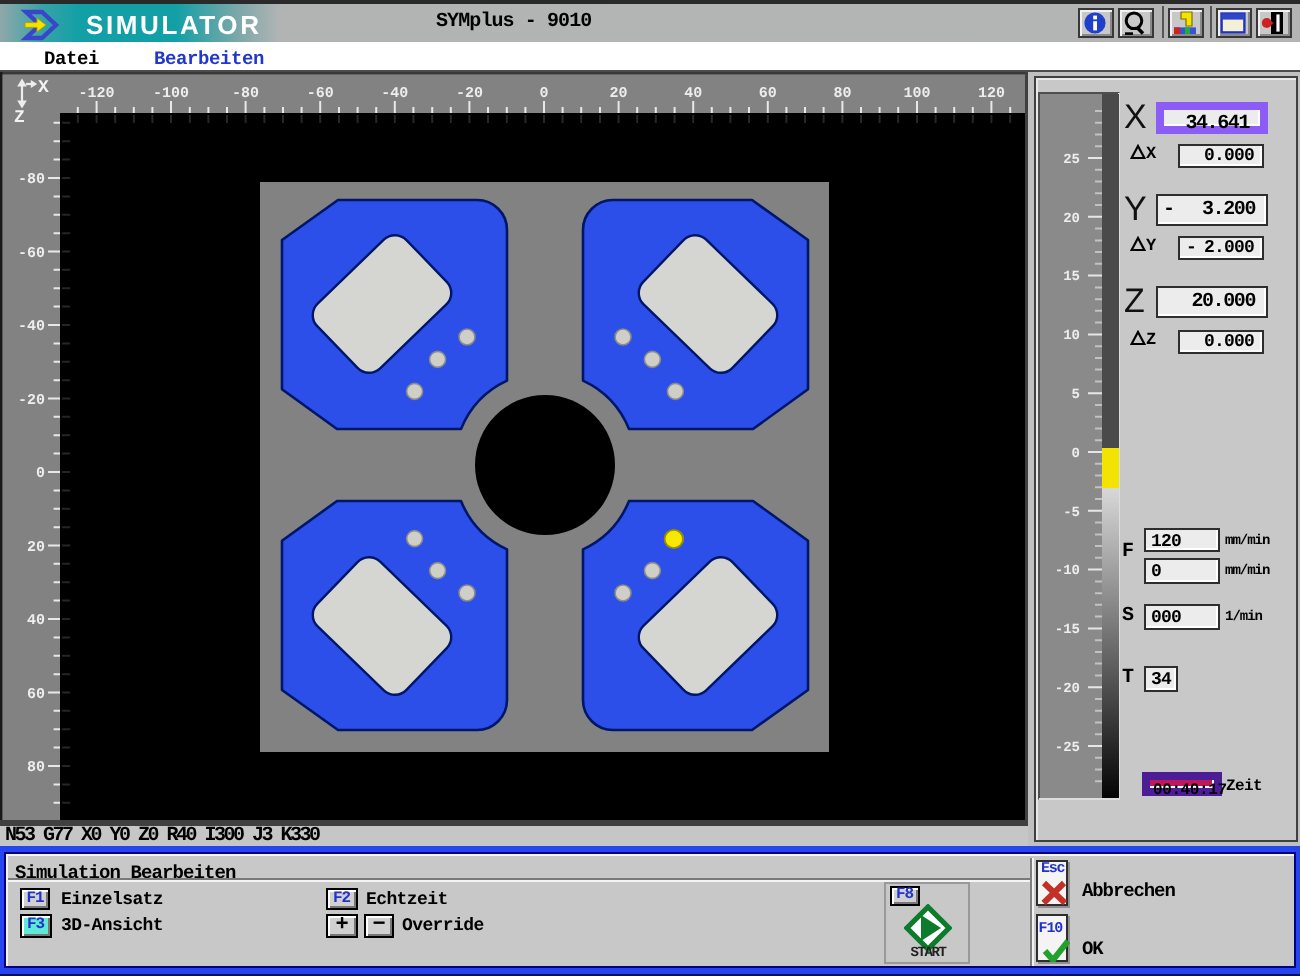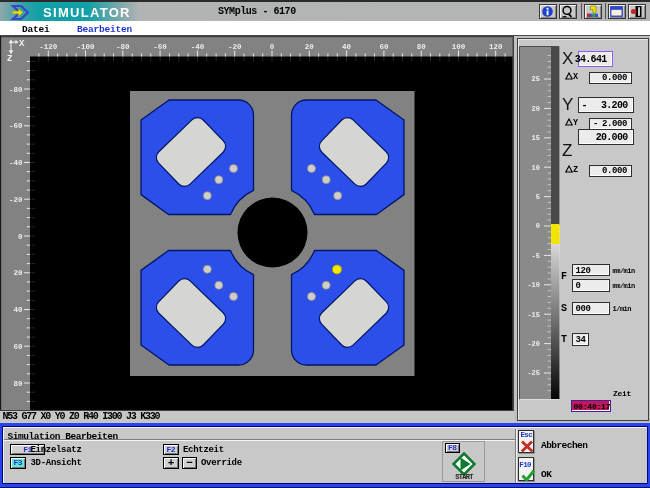--- a/index.html
+++ b/index.html
@@ -1,20 +1,20 @@
 <!DOCTYPE html>
 <html><head><meta charset="utf-8"><style>html,body{margin:0;padding:0}body{width:650px;height:488px;background:#c0c0c0;position:relative;overflow:hidden;font-family:'Liberation Mono', monospace}*{box-sizing:border-box}</style></head><body>
 <div style="position:absolute;left:0;top:0;width:650px;height:2px;background:#2a2a2a"></div>
 <div style="position:absolute;left:0;top:2px;width:650px;height:18.5px;background:linear-gradient(to right,#8fa8aa 0px,#35a2a8 22px,#12a0a6 40px,#12a0a6 88px,#7fa8aa 120px,#b2b4b4 140px,#b4b4b4 100%)"></div>
 <svg width="22" height="17" style="position:absolute;left:9px;top:3.5px">
     <path d="M4 2h8l7 6.5L12 15H4l7-6.5z" fill="none" stroke="#3946c8" stroke-width="2.2" stroke-linejoin="miter"></path>
     <path d="M3.5 7.3h6V5l4.5 3.5L9.5 12V9.7h-6z" fill="#f2e400" stroke="#b0a000" stroke-width="0.5"></path>
   </svg>
 <div style="position:absolute;left:43px;top:4.5px;font:bold 13px 'Liberation Sans', sans-serif;letter-spacing:1.3px;color:#fff">SIMULATOR</div>
-<div style="position:absolute;left:218px;top:5.5px;font:bold 10px 'Liberation Mono', monospace;letter-spacing:-0.45px;color:#000">SYMplus - 6170</div>
+<div style="position:absolute;left:218px;top:5.5px;font:bold 10px 'Liberation Mono', monospace;letter-spacing:-0.45px;color:#000">SYMplus - 9010</div>
 <div style="position:absolute;left:538.5px;top:3.5px;width:18px;height:15.5px;background:#c8c8c8;border:1px solid #383838;box-shadow:inset 1px 1px 0 #f2f2f2,inset -1px -1px 0 #8a8a8a;display:flex;align-items:center;justify-content:center">
     <svg width="13" height="13">
       <circle cx="6.5" cy="6.5" r="5.3" fill="#2040cc"></circle>
       <rect x="5.6" y="2.8" width="1.9" height="1.9" fill="#fff"></rect>
       <rect x="5.6" y="5.6" width="1.9" height="4.6" fill="#fff"></rect>
     </svg>
   </div>
 <div style="position:absolute;left:558.5px;top:3.5px;width:18px;height:15.5px;background:#c8c8c8;border:1px solid #383838;box-shadow:inset 1px 1px 0 #f2f2f2,inset -1px -1px 0 #8a8a8a;display:flex;align-items:center;justify-content:center">
     <svg width="13" height="13">
       <circle cx="6" cy="5.4" r="3.9" fill="none" stroke="#000" stroke-width="1.5"></circle>
@@ -118,21 +118,21 @@
     <circle cx="337.7" cy="159.7" r="4" fill="#cfcfc8" stroke="#8a8a8a" stroke-width="0.8"></circle>
     <circle cx="233.5" cy="260.5" r="4" fill="#cfcfc8" stroke="#8a8a8a" stroke-width="0.8"></circle>
     <circle cx="218.8" cy="249.3" r="4" fill="#cfcfc8" stroke="#8a8a8a" stroke-width="0.8"></circle>
     <circle cx="207.3" cy="233.3" r="4" fill="#cfcfc8" stroke="#8a8a8a" stroke-width="0.8"></circle>
     <circle cx="311.5" cy="260.5" r="4" fill="#cfcfc8" stroke="#8a8a8a" stroke-width="0.8"></circle>
     <circle cx="326.2" cy="249.3" r="4" fill="#cfcfc8" stroke="#8a8a8a" stroke-width="0.8"></circle>
     <circle cx="337.7" cy="233.3" r="4" fill="#cfcfc8" stroke="#8a8a8a" stroke-width="0.8"></circle>
     <circle cx="336.9" cy="233.5" r="4.6" fill="#f6e800" stroke="#988c00" stroke-width="0.9"></circle>
     <circle cx="272.5" cy="196.5" r="35" fill="#000"></circle>
   </svg>
-<div style="position:absolute;left:0;top:409.5px;width:514px;height:13px;background:#c6c6c6;border-top:1px solid #404040">
+<div style="position:absolute;left:0;top:409.5px;width:514px;height:13px;background:#c6c6c6;border-top:3px solid #404040">
     <div style="position:absolute;left:2.5px;top:0.5px;font:bold 10px 'Liberation Mono', monospace;letter-spacing:-1.25px;color:#000;white-space:pre">N53 G77 X0 Y0 Z0 R40 I300 J3 K330</div>
   </div>
 <div style="position:absolute;left:517px;top:38px;width:131.5px;height:383px;background:#c8c8c8;border:1px solid #404040;box-shadow:inset 1px 1px 0 #e8e8e8"></div>
 <svg width="41" height="354" style="position:absolute;left:519px;top:46px">
     <rect x="0" y="0" width="41" height="354" fill="#8a8a8a"></rect>
     <path d="M0.5 353.5V0.5H40.5" stroke="#4e4e4e" stroke-width="1" fill="none"></path>
     <path d="M0.5 353.5H40.5V0.5" stroke="#dedede" stroke-width="1" fill="none"></path>
     <rect x="32" y="1" width="8.5" height="178" fill="#4a4a4a"></rect>
     <rect x="32" y="178" width="8.5" height="20" fill="#f2e400"></rect>
     <defs>
@@ -152,21 +152,21 @@
       <text x="21" y="211.8" text-anchor="end">-5</text>
       <text x="21" y="182.4" text-anchor="end">0</text>
       <text x="21" y="153.0" text-anchor="end">5</text>
       <text x="21" y="123.6" text-anchor="end">10</text>
       <text x="21" y="94.2" text-anchor="end">15</text>
       <text x="21" y="64.8" text-anchor="end">20</text>
       <text x="21" y="35.4" text-anchor="end">25</text>
     </g>
   </svg>
 <div style="position:absolute;left:562px;top:49px;font:400 17px 'Liberation Sans', sans-serif;color:#111">X</div>
-<div style="position:absolute;left:577.5px;top:51px;width:35px;height:15.5px;background:#ececec;border:1px solid #8b5cf6;box-shadow:inset -1px -1px 0 #fff;box-sizing:border-box;0">
+<div style="position:absolute;left:577.5px;top:51px;width:56px;height:15.5px;background:#ececec;border:4px solid #8b5cf6;box-shadow:inset -1px -1px 0 #fff;box-sizing:border-box;0">
     <div style="position:absolute;right:5px;top:1.5px;font:bold 10px 'Liberation Mono', monospace;letter-spacing:-0.7px;color:#000">34.641</div>
   </div>
 <div style="position:absolute;left:565px;top:72px;font:bold 8.5px 'Liberation Mono', monospace;color:#000"><svg width="8" height="8" style="vertical-align:-1px">
       <path d="M4 1 7.2 7H0.8z" fill="none" stroke="#000" stroke-width="1.1"></path>
     </svg>X</div>
 <div style="position:absolute;left:589px;top:71.5px;width:43px;height:12px;background:#ececec;border:1px solid #2e2e2e;box-shadow:inset -1px -1px 0 #fff;box-sizing:border-box;0">
     <div style="position:absolute;right:4px;top:0.5px;font:bold 9px 'Liberation Mono', monospace;letter-spacing:-0.4px;color:#000">0.000</div>
   </div>
 <div style="position:absolute;left:562px;top:95px;font:400 17px 'Liberation Sans', sans-serif;color:#111">Y</div>
 <div style="position:absolute;left:577.5px;top:97px;width:56px;height:15.5px;background:#ececec;border:1px solid #2e2e2e;box-shadow:inset -1px -1px 0 #fff;box-sizing:border-box;0">
@@ -174,21 +174,21 @@
     <div style="position:absolute;right:5px;top:1.5px;font:bold 10px 'Liberation Mono', monospace;letter-spacing:-0.7px;color:#000">3.200</div>
   </div>
 <div style="position:absolute;left:565px;top:118px;font:bold 8.5px 'Liberation Mono', monospace;color:#000"><svg width="8" height="8" style="vertical-align:-1px">
       <path d="M4 1 7.2 7H0.8z" fill="none" stroke="#000" stroke-width="1.1"></path>
     </svg>Y</div>
 <div style="position:absolute;left:589px;top:117.5px;width:43px;height:12px;background:#ececec;border:1px solid #2e2e2e;box-shadow:inset -1px -1px 0 #fff;box-sizing:border-box;0">
     <div style="position:absolute;left:3px;top:0.5px;font:bold 9px 'Liberation Mono', monospace;color:#000">-</div>
     <div style="position:absolute;right:4px;top:0.5px;font:bold 9px 'Liberation Mono', monospace;letter-spacing:-0.4px;color:#000">2.000</div>
   </div>
 <div style="position:absolute;left:562px;top:141px;font:400 17px 'Liberation Sans', sans-serif;color:#111">Z</div>
-<div style="position:absolute;left:577.5px;top:129px;width:56px;height:15.5px;background:#ececec;border:1px solid #2e2e2e;box-shadow:inset -1px -1px 0 #fff;box-sizing:border-box;0">
+<div style="position:absolute;left:577.5px;top:143px;width:56px;height:15.5px;background:#ececec;border:1px solid #2e2e2e;box-shadow:inset -1px -1px 0 #fff;box-sizing:border-box;0">
     <div style="position:absolute;right:5px;top:1.5px;font:bold 10px 'Liberation Mono', monospace;letter-spacing:-0.7px;color:#000">20.000</div>
   </div>
 <div style="position:absolute;left:565px;top:165px;font:bold 8.5px 'Liberation Mono', monospace;color:#000"><svg width="8" height="8" style="vertical-align:-1px">
       <path d="M4 1 7.2 7H0.8z" fill="none" stroke="#000" stroke-width="1.1"></path>
     </svg>Z</div>
 <div style="position:absolute;left:589px;top:164.5px;width:43px;height:12px;background:#ececec;border:1px solid #2e2e2e;box-shadow:inset -1px -1px 0 #fff;box-sizing:border-box;0">
     <div style="position:absolute;right:4px;top:0.5px;font:bold 9px 'Liberation Mono', monospace;letter-spacing:-0.4px;color:#000">0.000</div>
   </div>
 <div style="position:absolute;left:561px;top:271px;font:bold 10px 'Liberation Mono', monospace;color:#000">F</div>
 <div style="position:absolute;left:571.5px;top:263.5px;width:38.5px;height:12.5px;background:#ececec;border:1px solid #2e2e2e;box-shadow:inset -1px -1px 0 #fff;box-sizing:border-box;0">
@@ -201,31 +201,31 @@
 <div style="position:absolute;left:612.5px;top:282px;font:bold 7px 'Liberation Mono', monospace;letter-spacing:-0.5px;color:#000">mm/min</div>
 <div style="position:absolute;left:561px;top:303px;font:bold 10px 'Liberation Mono', monospace;color:#000">S</div>
 <div style="position:absolute;left:571.5px;top:302px;width:38.5px;height:12.5px;background:#ececec;border:1px solid #2e2e2e;box-shadow:inset -1px -1px 0 #fff;box-sizing:border-box;0">
     <div style="position:absolute;left:3px;top:1px;font:bold 9px 'Liberation Mono', monospace;letter-spacing:-0.4px;color:#000">000</div>
   </div>
 <div style="position:absolute;left:612.5px;top:305px;font:bold 7px 'Liberation Mono', monospace;letter-spacing:-0.5px;color:#000">1/min</div>
 <div style="position:absolute;left:561px;top:334px;font:bold 10px 'Liberation Mono', monospace;color:#000">T</div>
 <div style="position:absolute;left:571.5px;top:333px;width:17px;height:12.5px;background:#ececec;border:1px solid #2e2e2e;box-shadow:inset -1px -1px 0 #fff;box-sizing:border-box;0">
     <div style="position:absolute;left:3px;top:1px;font:bold 9px 'Liberation Mono', monospace;letter-spacing:-0.4px;color:#000">34</div>
   </div>
-<div style="position:absolute;left:570.5px;top:400px;width:40px;height:11.5px;background:#be185d;border:1px solid #4c1d95;box-shadow:inset -1px -1px 0 #fff;box-sizing:border-box;0">
+<div style="position:absolute;left:570.5px;top:386px;width:40px;height:11.5px;background:#be185d;border:4px solid #4c1d95;box-shadow:inset -1px -1px 0 #fff;box-sizing:border-box;0">
     <div style="position:absolute;left:2px;top:0.5px;font:bold 8px 'Liberation Mono', monospace;letter-spacing:-0.2px;color:#000">00:40:17</div>
   </div>
 <div style="position:absolute;left:613px;top:389px;font:bold 8px 'Liberation Mono', monospace;letter-spacing:-0.3px;color:#000">Zeit</div>
 <div style="position:absolute;left:0px;top:423.4px;width:650px;height:64.6px;background:#2745ee"></div>
 <div style="position:absolute;left:1.6px;top:426.3px;width:646.8px;height:58.2px;background:#c8c8c8;border:1.2px solid #000080;box-shadow:inset 1px 1px 0 #f4f4f4"></div>
 <div style="position:absolute;left:0;top:487.3px;width:650px;height:0.7px;background:#001060"></div>
 <div style="position:absolute;left:7.5px;top:430.5px;font:bold 9.5px 'Liberation Mono', monospace;letter-spacing:-0.45px;color:#000">Simulation Bearbeiten</div>
 <div style="position:absolute;left:4px;top:439.3px;width:510.6px;height:1px;background:#7a7a7a"></div>
 <div style="position:absolute;left:4px;top:440.3px;width:510.6px;height:1px;background:#f4f4f4"></div>
-<div style="position:absolute;left:10px;top:443.5px;width:35px;height:11.5px;background:#d0d0d0;border:1px solid #000;box-shadow:inset 1px 1px 0 #fff,inset -1px -1px 0 #777;color:#2233cc;font:bold 8px 'Liberation Mono', monospace;letter-spacing:-0.6px;display:flex;align-items:center;justify-content:center">F1</div>
+<div style="position:absolute;left:10px;top:443.5px;width:15px;height:11.5px;background:#d0d0d0;border:1px solid #000;box-shadow:inset 1px 1px 0 #fff,inset -1px -1px 0 #777;color:#2233cc;font:bold 8px 'Liberation Mono', monospace;letter-spacing:-0.6px;display:flex;align-items:center;justify-content:center">F1</div>
 <div style="position:absolute;left:30.5px;top:444.5px;font:bold 9px 'Liberation Mono', monospace;letter-spacing:-0.3px;color:#000">Einzelsatz</div>
 <div style="position:absolute;left:10px;top:457px;width:15.5px;height:11.5px;background:#5eead4;border:1px solid #000;box-shadow:inset 1px 1px 0 #fff,inset -1px -1px 0 #777;color:#2233cc;font:bold 8px 'Liberation Mono', monospace;letter-spacing:-0.6px;display:flex;align-items:center;justify-content:center">F3</div>
 <div style="position:absolute;left:30.5px;top:458px;font:bold 9px 'Liberation Mono', monospace;letter-spacing:-0.3px;color:#000">3D-Ansicht</div>
 <div style="position:absolute;left:163px;top:443.5px;width:15.5px;height:11.5px;background:#d0d0d0;border:1px solid #000;box-shadow:inset 1px 1px 0 #fff,inset -1px -1px 0 #777;color:#2233cc;font:bold 8px 'Liberation Mono', monospace;letter-spacing:-0.6px;display:flex;align-items:center;justify-content:center">F2</div>
 <div style="position:absolute;left:183px;top:444.5px;font:bold 9px 'Liberation Mono', monospace;letter-spacing:-0.3px;color:#000">Echtzeit</div>
 <div style="position:absolute;left:163px;top:457px;width:15.5px;height:11.5px;background:#d0d0d0;border:1px solid #000;box-shadow:inset 1px 1px 0 #fff,inset -1px -1px 0 #777;color:#000;font:bold 11px 'Liberation Mono', monospace;letter-spacing:-0.6px;display:flex;align-items:center;justify-content:center">+</div>
 <div style="position:absolute;left:181.5px;top:457px;width:15.5px;height:11.5px;background:#d0d0d0;border:1px solid #000;box-shadow:inset 1px 1px 0 #fff,inset -1px -1px 0 #777;color:#000;font:bold 11px 'Liberation Mono', monospace;letter-spacing:-0.6px;display:flex;align-items:center;justify-content:center">−</div>
 <div style="position:absolute;left:201px;top:458px;font:bold 9px 'Liberation Mono', monospace;letter-spacing:-0.3px;color:#000">Override</div>
 <div style="position:absolute;left:441.5px;top:440.5px;width:43.5px;height:41px;border:1px solid #999"></div>
 <div style="position:absolute;left:444.5px;top:442.5px;width:15.5px;height:10.5px;background:#d0d0d0;border:1px solid #000;box-shadow:inset 1px 1px 0 #fff,inset -1px -1px 0 #777;color:#2233cc;font:bold 8px 'Liberation Mono', monospace;letter-spacing:-0.6px;display:flex;align-items:center;justify-content:center">F8</div>

